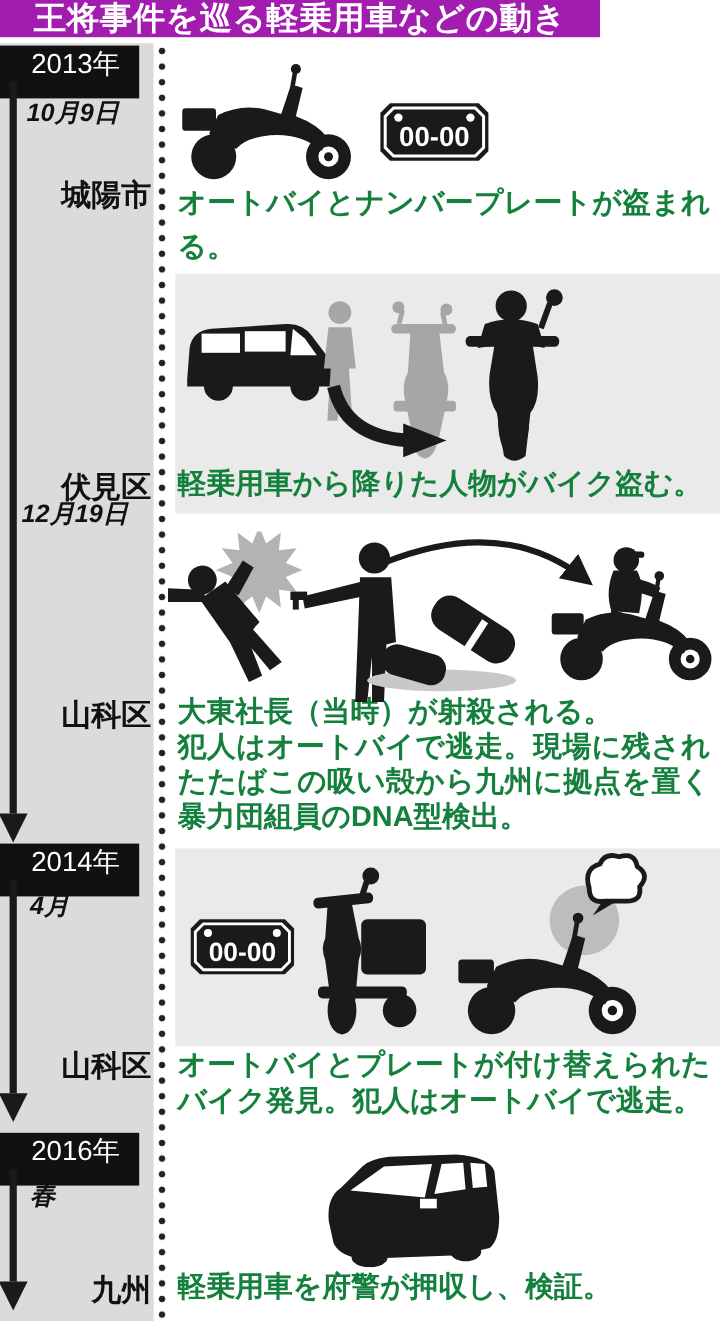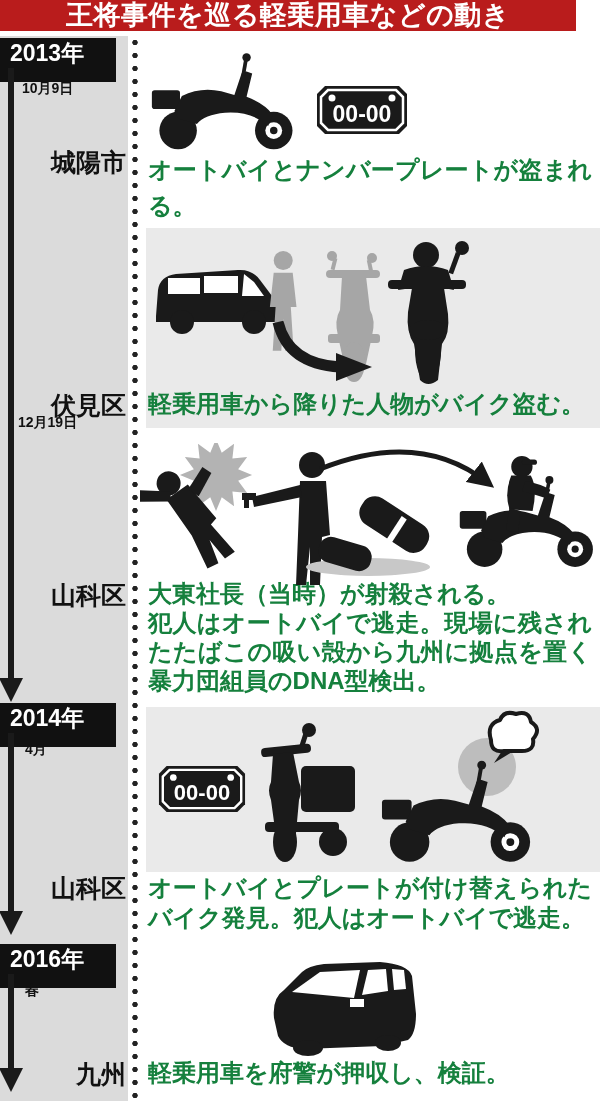--- a/index.html
+++ b/index.html
@@ -1,33 +1,33 @@
 <!DOCTYPE html>
 <html><head>
 <meta charset="utf-8">
 <style>
   html,body{margin:0;padding:0;}
   body{font-family:"Liberation Sans","DejaVu Sans",sans-serif;background:#fff;}
   #stage{position:relative;width:600px;height:1101px;background:#fff;overflow:hidden;}
 
-  .title-bar{position:absolute;left:0;top:0;width:576px;height:31px;background:#b91c1c;
+  .title-bar{position:absolute;left:0;top:0;width:500px;height:31px;background:#a21caf;
     color:#fff;font-size:27px;font-weight:bold;text-align:center;line-height:30px;letter-spacing:0.5px;}
 
   .left-col{position:absolute;left:0;top:36px;width:128px;height:1065px;background:#dbdbdb;}
   .dotline{position:absolute;left:131px;top:36px;width:8px;height:1065px;
     background-image:radial-gradient(circle,#222 2.4px,transparent 3px);
     background-size:8px 13px;background-position:center top;background-repeat:repeat-y;}
 
   .year-bar{position:absolute;left:0;width:116px;height:44px;background:#111;color:#fff;
-    font-size:23px;font-weight:bold;line-height:30px;padding-left:10px;box-sizing:border-box;}
+    font-size:23px;font-weight:normal;line-height:30px;padding-left:26px;box-sizing:border-box;}
   .tl-line{position:absolute;left:8px;width:6px;background:#1a1a1a;}
   .tl-arrow{position:absolute;left:-1px;width:0;height:0;
     border-left:12px solid transparent;border-right:12px solid transparent;border-top:24px solid #1a1a1a;}
 
-  .date-label{position:absolute;color:#111;font-size:14px;font-weight:bold;white-space:nowrap;}
+  .date-label{position:absolute;color:#111;font-size:21px;font-weight:bold;white-space:nowrap;font-style:italic;}
   .loc-label{position:absolute;left:24px;width:102px;text-align:right;color:#111;
     font-size:25px;font-weight:bold;white-space:nowrap;}
 
   .band{position:absolute;left:146px;width:454px;background:#eaeaea;}
   .desc{position:absolute;left:148px;width:444px;color:#15803d;font-size:24px;font-weight:bold;
     text-align:justify;word-break:normal;}
 
   .illo{position:absolute;}
   .ink{color:#1a1a1a;}
   svg{display:block;}

